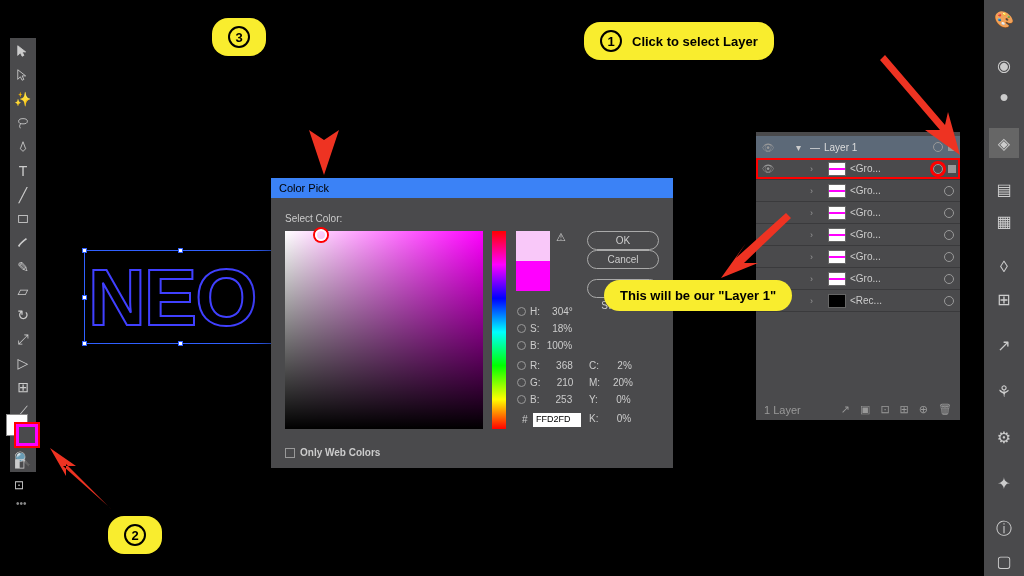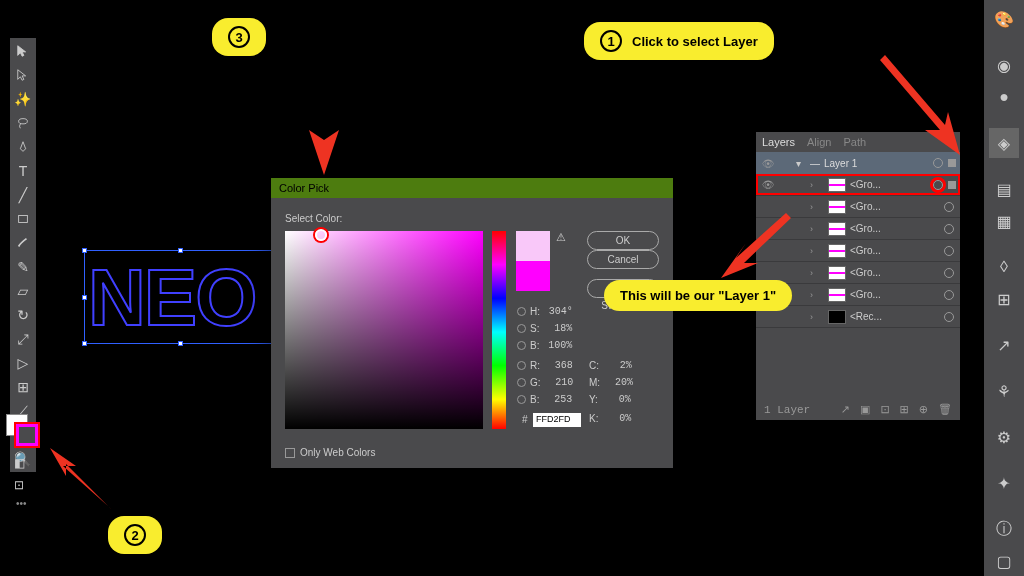--- a/index.html
+++ b/index.html
@@ -16,50 +16,50 @@
 
 .right-sidebar { position: absolute; right: 0; top: 0; width: 40px; height: 576px; background: #4a4a4c; display: flex; flex-direction: column; align-items: center; gap: 2px; padding-top: 4px; }
 .rs-icon { width: 30px; height: 30px; display: flex; align-items: center; justify-content: center; color: #ccc; }
 .rs-gap { height: 12px; }
 
 .neo-text { position: absolute; left: 88px; top: 252px; font-size: 80px; font-weight: bold; color: #000; -webkit-text-stroke: 2px #4040ff; font-family: Arial Black, sans-serif; letter-spacing: -2px; }
 .neo-select { position: absolute; left: 84px; top: 250px; width: 192px; height: 94px; border: 1px solid #3060ff; }
 .sel-h { position: absolute; width: 5px; height: 5px; background: #fff; border: 1px solid #3060ff; }
 
 .color-picker { position: absolute; left: 271px; top: 178px; width: 402px; height: 290px; background: #4a4a4c; box-shadow: 0 5px 25px rgba(0,0,0,0.7); }
-.cp-title { background: #4d7c0f; color: #000; padding: 4px 8px; font-size: 11px; }
+.cp-title { background: #3b82f6; color: #000; padding: 4px 8px; font-size: 11px; }
 .cp-label { position: absolute; left: 14px; top: 35px; color: #ccc; font-size: 10px; }
 .cp-field { position: absolute; left: 14px; top: 53px; width: 198px; height: 198px; background: linear-gradient(to top, #000, transparent), linear-gradient(to right, #fff, #f0f); }
 .cp-ring { position: absolute; width: 12px; height: 12px; border: 2px solid #fff; border-radius: 50%; left: 30px; top: -2px; box-shadow: 0 0 0 2px red; }
 .cp-hue { position: absolute; left: 221px; top: 53px; width: 14px; height: 198px; background: linear-gradient(to bottom, #f00, #f0f 17%, #00f 34%, #0ff 51%, #0f0 68%, #ff0 85%, #f00); }
 .cp-new { position: absolute; left: 245px; top: 53px; width: 34px; height: 30px; background: #f9c8f9; }
 .cp-old { position: absolute; left: 245px; top: 83px; width: 34px; height: 30px; background: #f0f; }
 .cp-btn { position: absolute; right: 14px; width: 72px; height: 19px; background: #4a4a4c; border: 1px solid #aaa; border-radius: 10px; color: #ccc; font-size: 10px; text-align: center; line-height: 17px; cursor: pointer; }
 .cp-row { position: absolute; left: 246px; color: #ccc; font-size: 10px; display: flex; align-items: center; }
 .cp-radio { width: 9px; height: 9px; border: 1px solid #999; border-radius: 50%; margin-right: 4px; }
-.cp-v { display: inline-block; width: 30px; text-align: right; font-family: Liberation Mono, monospace; }
-.cp-web { position: absolute; left: 14px; bottom: 10px; color: #ccc; font-size: 10px; display: flex; align-items: center; gap: 5px; }
+.cp-v { display: inline-block; width: 30px; text-align: right; }
+.cp-web { position: absolute; left: 14px; bottom: 10px; color: #ccc; font-size: 10px; display: flex; align-items: center; gap: 5px; font-weight: bold; }
 .cp-check { width: 10px; height: 10px; border: 1px solid #999; }
 .cp-hex { position: absolute; left: 262px; top: 235px; width: 48px; height: 14px; background: #fff; color: #000; font-size: 9px; padding: 1px 3px; }
 
 .layers-panel { position: absolute; left: 756px; top: 132px; width: 204px; height: 288px; background: #4a4a4c; }
 .lp-tabs { display: flex; padding: 4px 6px 0; gap: 12px; font-size: 11px; color: #888; }
 .lp-tab-active { color: #ddd; }
 .lp-header { display: flex; align-items: center; background: #5c6978; height: 22px; padding: 0 4px; font-size: 10px; color: #ddd; margin-top: 4px; }
 .lp-row { display: flex; align-items: center; height: 22px; padding: 0 4px; font-size: 10px; color: #ccc; border-bottom: 1px solid #3a3a3c; }
 .lp-row.hl { box-shadow: inset 0 0 0 2px red; }
 .lp-eye { width: 16px; text-align: center; color: #999; }
 .lp-arrow { width: 14px; color: #999; font-size: 9px; }
 .lp-thumb { width: 18px; height: 14px; background: linear-gradient(#fff 40%, #f0f 40% 60%, #fff 60%); border: 1px solid #666; margin: 0 4px; }
 .lp-thumb.dark { background: #000; }
 .lp-circle { width: 10px; height: 10px; border: 1px solid #999; border-radius: 50%; margin-left: auto; margin-right: 2px; cursor: pointer; }
 .lp-circle.hl { box-shadow: 0 0 0 3px red; }
 .lp-sq { width: 8px; height: 8px; background: #999; margin-left: 3px; }
 .lp-footer { position: absolute; bottom: 4px; left: 0; right: 0; display: flex; align-items: center; padding: 0 8px; gap: 10px; color: #999; font-size: 11px; }
-.lp-footer > span:first-child { margin-right: auto; font-family: Liberation Mono, monospace; }
+.lp-footer > span:first-child { margin-right: auto; }
 
 .callout { position: absolute; background: #f9ed2e; border-radius: 16px; padding: 8px 16px; font-size: 13px; font-weight: bold; color: #000; display: flex; align-items: center; gap: 10px; }
 .callout-num { width: 22px; height: 22px; border: 2px solid #000; border-radius: 50%; display: flex; align-items: center; justify-content: center; font-size: 13px; flex-shrink: 0; }
 
 .arrow-red { position: absolute; }
 </style>
 </head>
 <body>
 
 <div class="left-toolbar">
@@ -184,26 +184,20 @@
   <div style="position:absolute;left:251px;top:236px;color:#ccc;font-size:10px">#</div>
   <div class="cp-hex">FFD2FD</div>
 
   <div class="cp-web">
       <span class="cp-check"></span>
       <span>Only Web Colors</span>
     </div>
 </div>
 
 <div class="layers-panel">
-  <div class="lp-tabs">
-    <span class="lp-tab-active">Layers</span>
-    <span>Align</span>
-    <span>Path</span>
-    <span style="margin-left:auto;color:#999">≡</span>
-  </div>
   <div class="lp-header">
     <span class="lp-eye">👁</span>
     <span style="width:20px"></span>
     <span style="width:14px;color:#ccc">▾</span>
     <span style="width:14px">—</span>
     <span>Layer 1</span>
     <span class="lp-circle"></span>
     <span class="lp-sq"></span>
   </div>
   <div class="lp-row hl">

